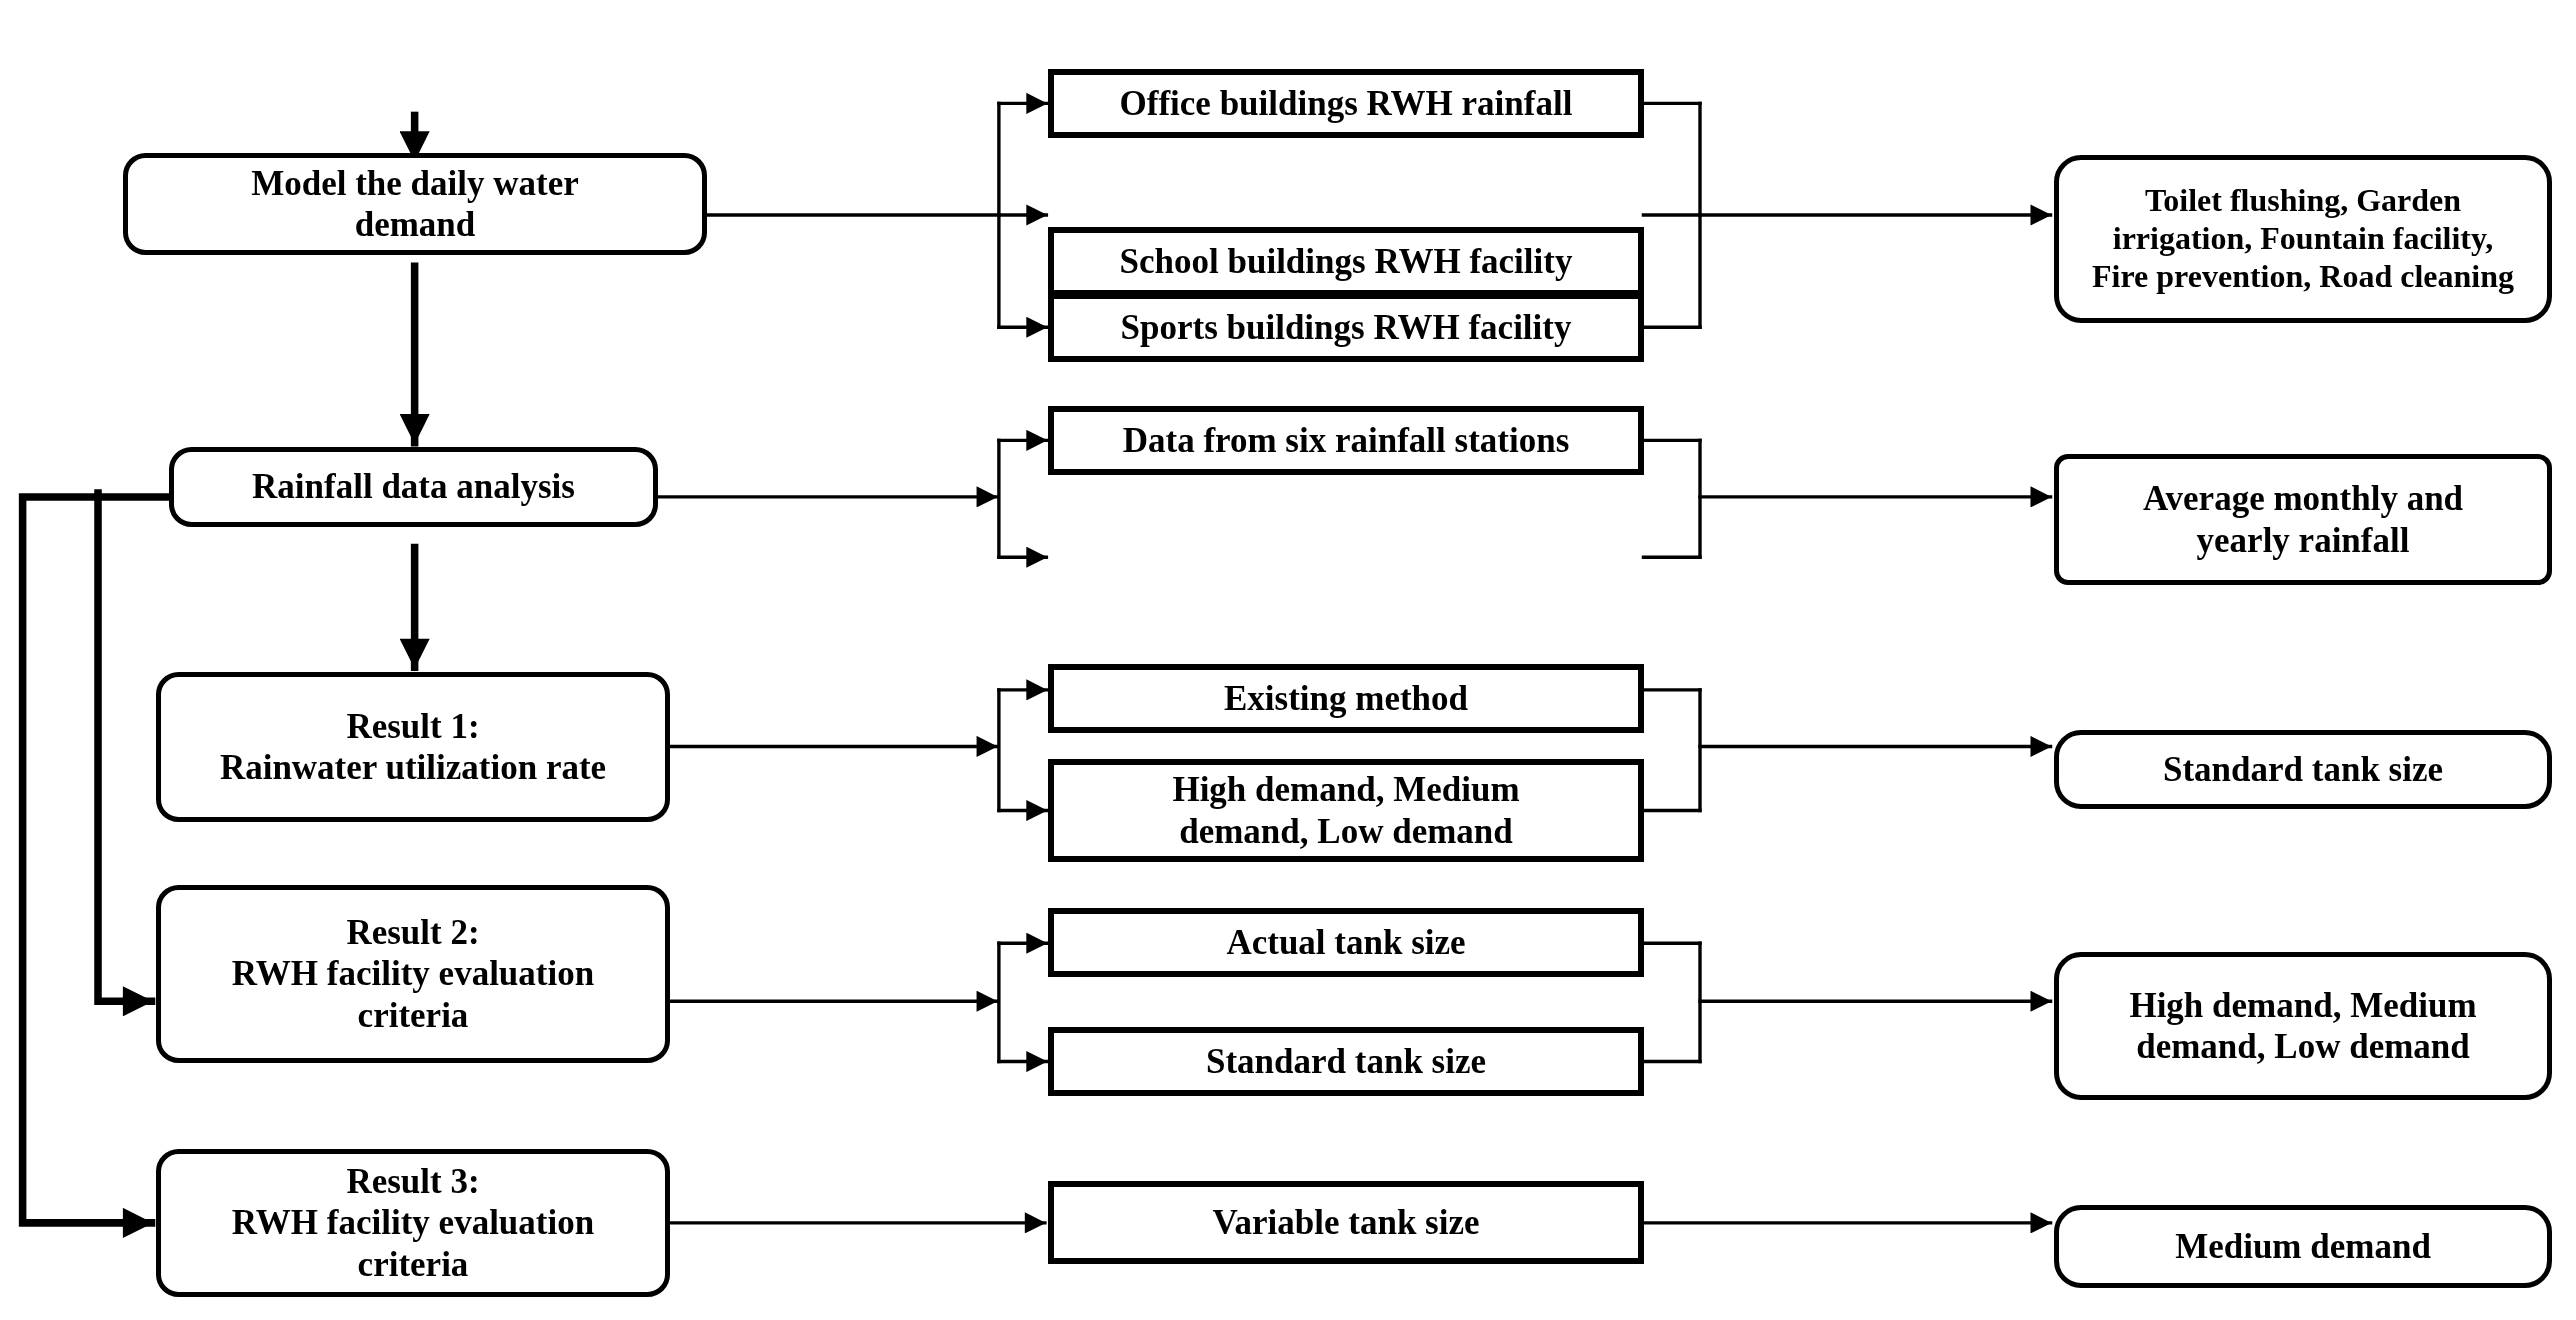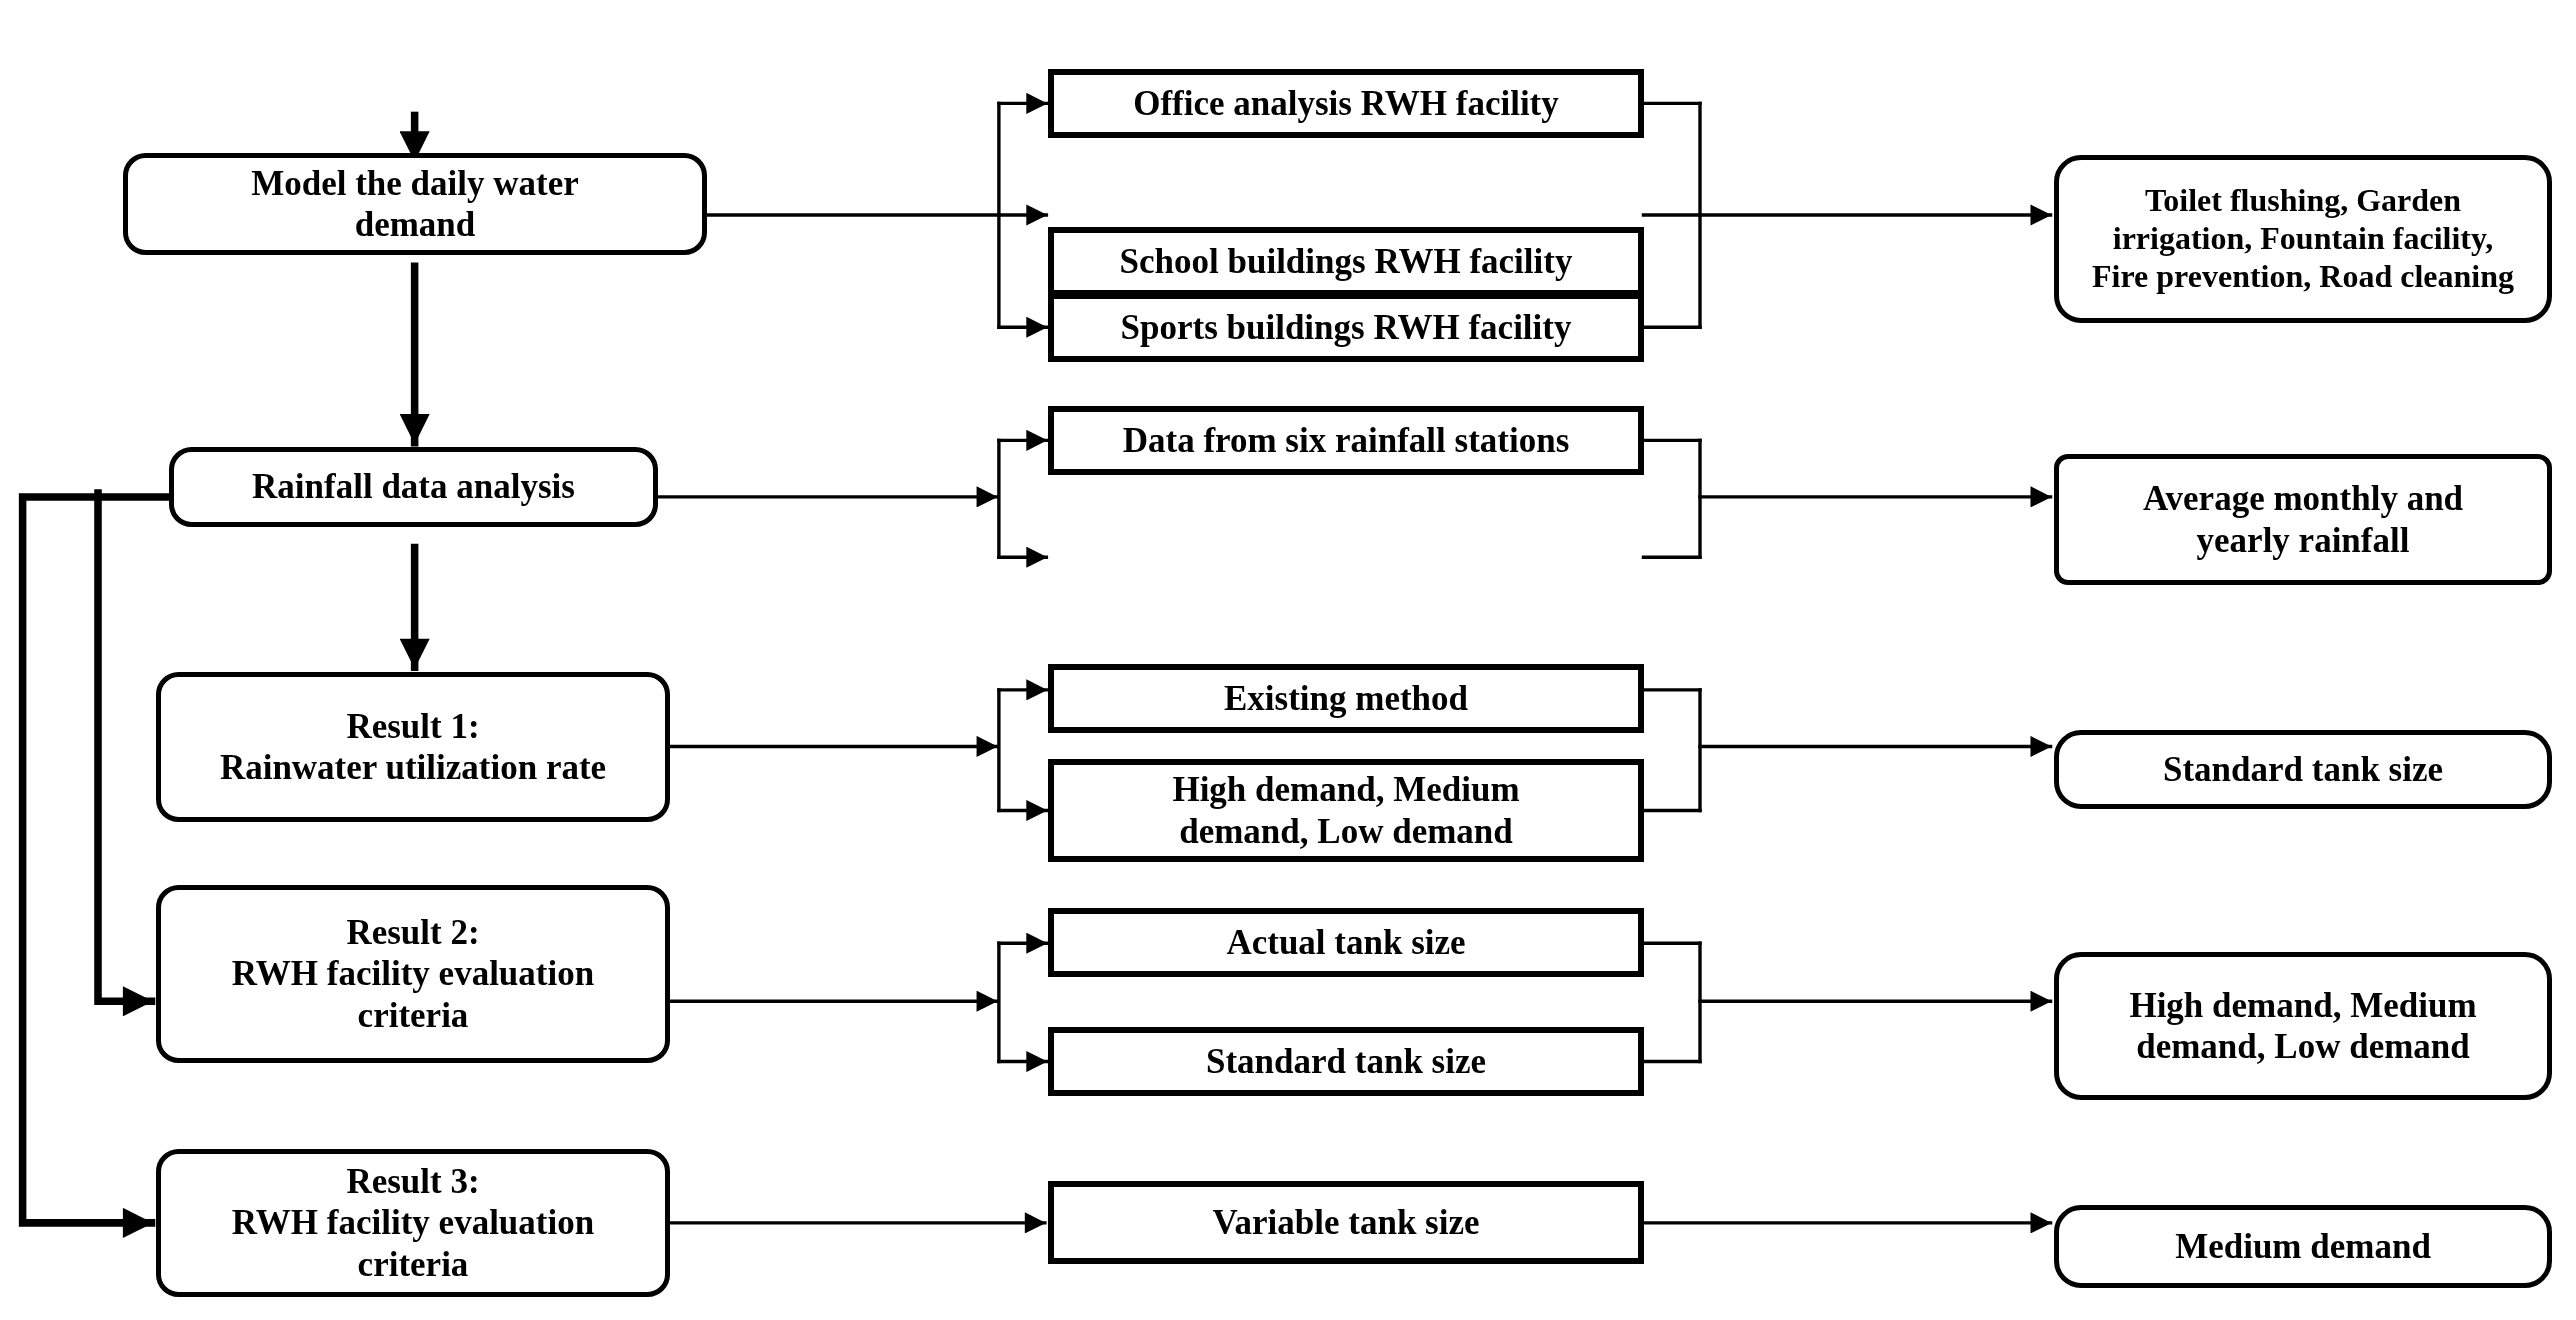--- a/index.html
+++ b/index.html
@@ -84,21 +84,21 @@
   <div class="box c1" style="left:169px;top:447px;width:489px;height:80px;">Rainfall data analysis</div>
   <div class="box c1" style="left:156px;top:672px;width:514px;height:150px;">Result 1:
 Rainwater utilization rate</div>
   <div class="box c1" style="left:156px;top:885px;width:514px;height:178px;">Result 2:
 RWH facility evaluation
 criteria</div>
   <div class="box c1" style="left:156px;top:1149px;width:514px;height:148px;">Result 3:
 RWH facility evaluation
 criteria</div>
 
-  <div class="box c2" style="left:1048px;top:69px;width:596px;height:69px;">Office analysis RWH facility</div>
+  <div class="box c2" style="left:1048px;top:69px;width:596px;height:69px;">Office buildings RWH rainfall</div>
   <div class="box c2" style="left:1048px;top:181px;width:596px;height:69px;margin-top:46px;">School buildings RWH facility</div>
   <div class="box c2" style="left:1048px;top:293px;width:596px;height:69px;">Sports buildings RWH facility</div>
   <div class="box c2" style="left:1048px;top:406px;width:596px;height:69px;">Data from six rainfall stations</div>
   <div class="box c2" style="left:1048px;top:656px;width:596px;height:69px;margin-top:8px;">Existing method</div>
   <div class="box c2" style="left:1048px;top:759px;width:596px;height:103px;">High demand, Medium
 demand, Low demand</div>
   <div class="box c2" style="left:1048px;top:908px;width:596px;height:69px;">Actual tank size</div>
   <div class="box c2" style="left:1048px;top:1027px;width:596px;height:69px;">Standard tank size</div>
   <div class="box c2" style="left:1048px;top:1181px;width:596px;height:83px;">Variable tank size</div>
 

